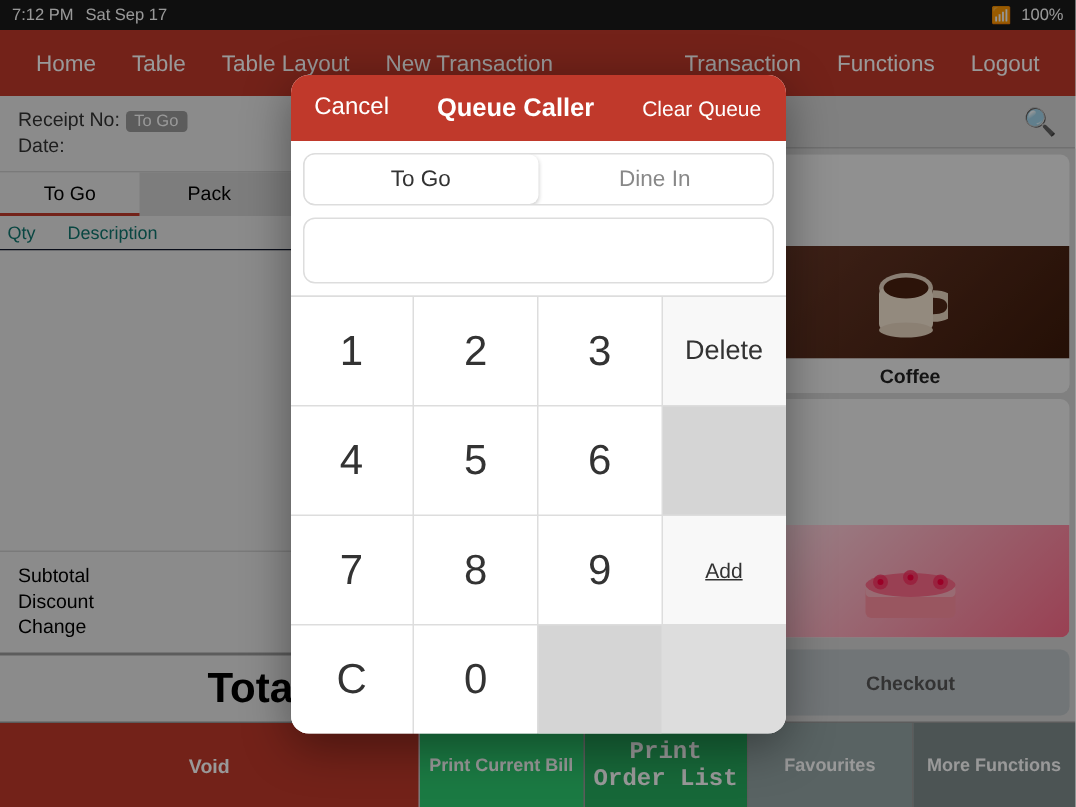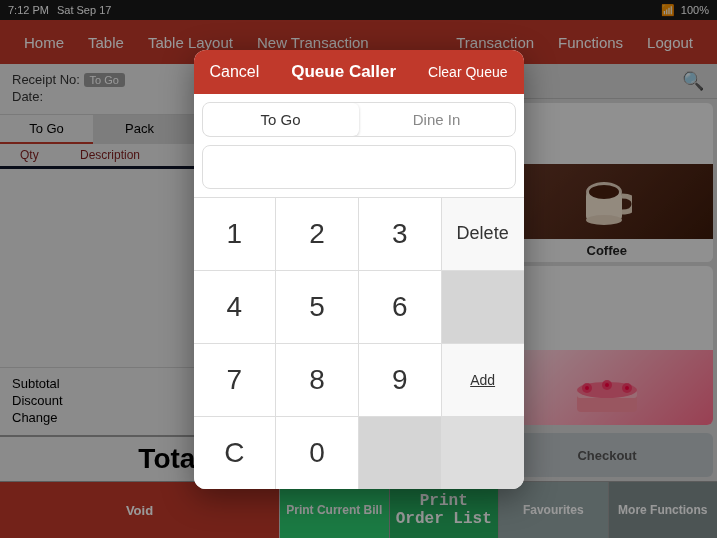--- a/index.html
+++ b/index.html
@@ -77,27 +77,27 @@
       flex: 1;
       padding: 6px;
       text-align: center;
       font-size: 13px;
       cursor: pointer;
       border-bottom: 2px solid transparent;
     }
     .receipt-tab.active { background: #e8e8e8; border-bottom: 2px solid #c0392b; }
     .col-headers {
       display: flex;
-      padding: 4px 20px;
+      padding: 4px 5px;
       font-size: 12px;
-      color: #7f1d1d;
-      border-bottom: 3px solid #0f172a;
+      color: #0f766e;
+      border-bottom: 1px solid #0f172a;
     }
     .col-qty { width: 40px; }
-    .col-desc { flex: 1; margin-left: 20px; }
+    .col-desc { flex: 1; }
     .receipt-body { flex: 1; background: #e8e8e8; }
 
     .totals-section {
       padding: 8px 12px;
       border-top: 1px solid #ccc;
       background: #e8e8e8;
     }
     .totals-row {
       display: flex;
       justify-content: space-between;

